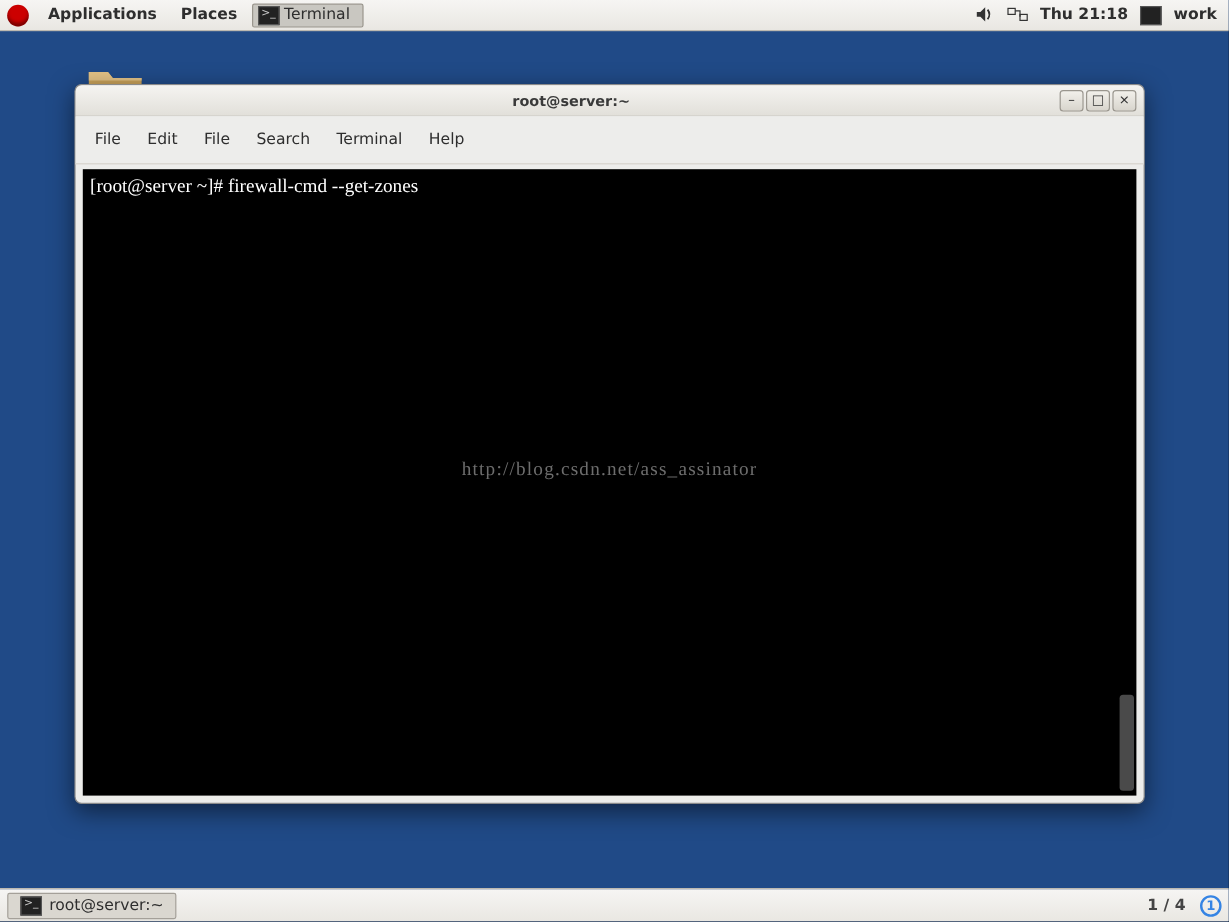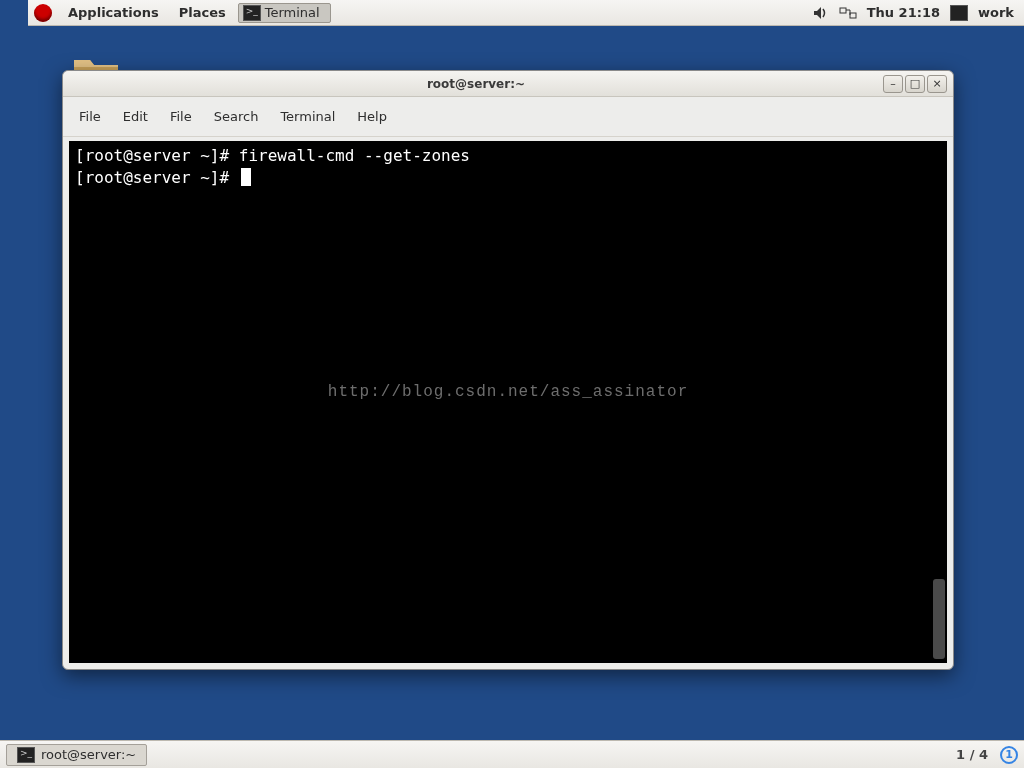--- a/index.html
+++ b/index.html
@@ -8,30 +8,30 @@
   background: #204a87;
   font-family: "DejaVu Sans", "Liberation Sans", sans-serif;
   font-size: 13px; color: #2e2e2e;
   overflow: hidden; position: relative;
 }
 
 .top-panel {
   height: 26px; background: linear-gradient(#f6f5f3,#e9e7e2);
   border-bottom: 1px solid #bdb9b0;
   display: flex; align-items: center;
-  padding: 0 6px; gap: 4px; margin-left: 28px;
+  padding: 0 6px; gap: 4px;
 }
 .top-panel .menu-item { padding: 2px 8px; font-weight: bold; color: #2e2e2e; }
 .top-panel .taskbtn {
   display: flex; align-items: center; gap: 4px;
   background: #c9c7c1; border: 1px solid #9a968e;
   padding: 1px 10px 1px 4px; border-radius: 2px; height: 20px;
 }
 .top-panel .spacer { flex: 1; }
-.top-panel .tray { display: flex; align-items: center; gap: 10px; padding-right: 4px; }
+.top-panel .tray { display: flex; gap: 10px; padding-right: 4px; }
 .top-panel .tray span { color: #2e2e2e; font-weight: bold; }
 .rh-logo { width:18px; height:18px; border-radius:50%; background:#c00; position:relative; box-shadow: inset 0 -3px 3px rgba(0,0,0,.4); margin-right:4px;}
 .term-icon { width:18px; height:16px; background:#222; border:1px solid #555; position:relative; }
 .term-icon::before { content:">_"; color:#ccc; font-size:9px; position:absolute; top:0; left:2px; }
 .notif-icon { width:18px; height:16px; background:#222; border:1px solid #555; position:relative; }
 .vol-icon svg, .net-icon svg { display:block; }
 
 
 .desktop-folder {
   position:absolute; left:72px; top:50px; width:48px; height:42px;
@@ -62,25 +62,25 @@
   background:#ededeb; border-bottom:1px solid #d6d3cc;
 }
 .menubar .m { padding:2px 10px; color:#2e2e2e; }
 
 .term-area {
   flex:1; margin:4px 6px 6px 6px; background:#000; position:relative;
   font-family: "DejaVu Sans Mono","Liberation Mono",monospace;
   font-size:16px; color:#fff; padding:4px 6px; line-height:1.4;
   overflow:hidden;
 }
-.term-area .line{ white-space:pre; }
+.term-area .line{ white-space:pre;font-family:Liberation Serif, serif; }
 .cursor{ display:inline-block; width:10px; height:18px; background:#fff; vertical-align:-3px; margin-left:2px;}
 .watermark{
   position:absolute; left:50%; top:48%; transform:translate(-50%,-50%);
-  color:#6d6d6d; font-family: Liberation Mono, monospace; font-size:16px; letter-spacing:1px;
+  color:#6d6d6d; font-family: Liberation Serif, serif; font-size:16px; letter-spacing:1px;
 }
 .term-scroll{
   position:absolute; right:2px; top:2px; bottom:2px; width:12px;
 }
 .term-scroll .thumb{
   position:absolute; left:0; right:0; bottom:2px; height:80px;
   background:#4a4a4a; border-radius:3px;
 }
 
 
@@ -151,21 +151,20 @@
   <div class="menubar">
     <div class="m">File</div>
     <div class="m">Edit</div>
     <div class="m">File</div>
     <div class="m">Search</div>
     <div class="m">Terminal</div>
     <div class="m">Help</div>
   </div>
   <div class="term-area">
     <div class="line">[root@server ~]# firewall-cmd --get-zones</div>
-    <div class="line"><span>[root@server ~]# </span><span class="cursor"></span></div>
     <div class="watermark">http://blog.csdn.net/ass_assinator</div>
     <div class="term-scroll">
       <div class="thumb"></div>
     </div>
   </div>
 </div>
 
 <div class="bottom-panel">
   <div class="taskbtn2">
     <div class="term-icon"></div>

